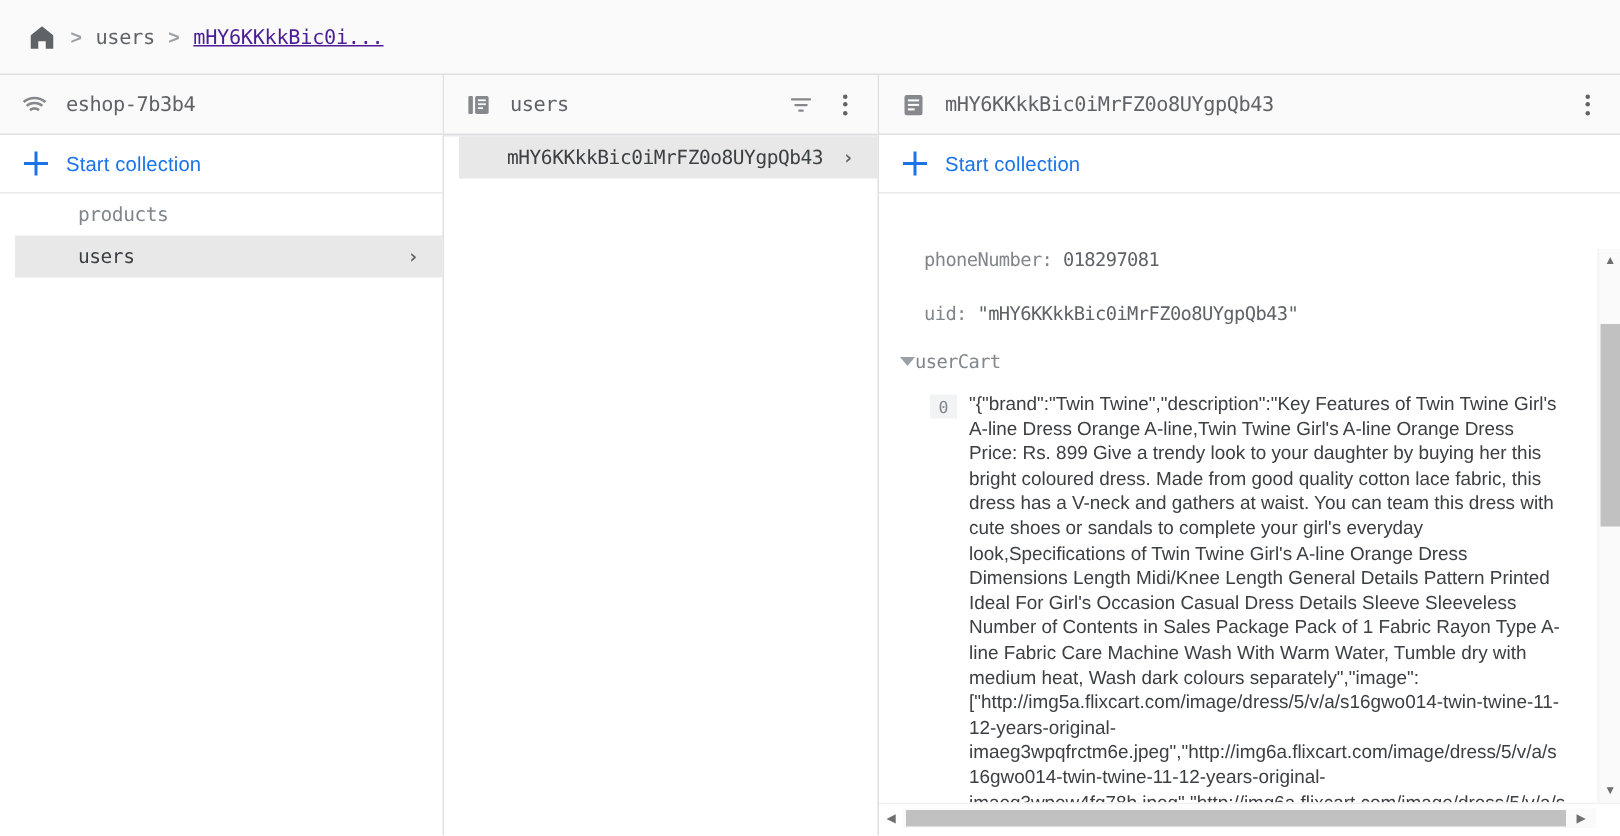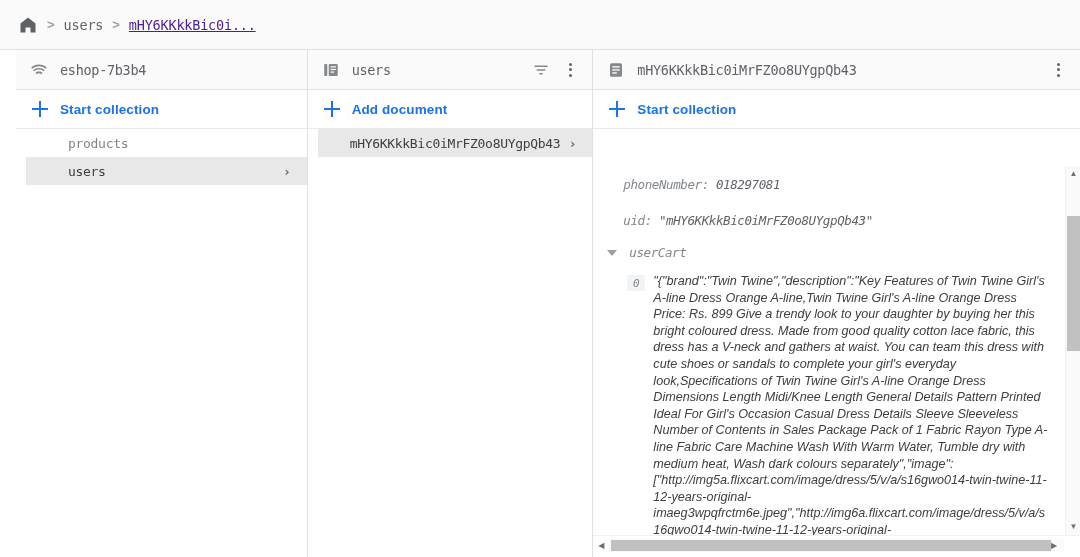--- a/index.html
+++ b/index.html
@@ -23,21 +23,21 @@
   .home-icon { width: 20px; height: 20px; display:block; }
   .crumb-sep { color:#9aa0a6; font-size: 13px; font-weight:700; line-height:1; }
   .crumb-text {
     font-size: 13.5px; color: #5f6368;
     font-family: "DejaVu Sans Mono", monospace;
     letter-spacing:-0.2px;
   }
   .crumb-text.active { color:#4c1d95;text-decoration:underline; }
 
   
-  .panes { display:flex; height: 507px; padding-left: 16px; }
+  .panes { display:flex; height: 507px; }
   .pane { height:100%; position:relative; background:#fff; }
   .pane-1 { width: 296px; border-right:1px solid #e0e0e0; }
   .pane-2 { width: 290px; border-right:1px solid #e0e0e0; }
   .pane-3 { width: 494px; }
 
   .pane-header {
     height: 40px;
     display:flex; align-items:center;
     padding: 0 14px;
     border-bottom: 1px solid #e0e0e0;
@@ -66,21 +66,21 @@
   }
   .action-row .plus {
     width: 16px; height:16px; position:relative; flex:none;
   }
   .action-row .plus:before, .action-row .plus:after {
     content:""; position:absolute; background:#1a73e8;
   }
   .action-row .plus:before { left:0; top:7px; width:16px; height:2px; }
   .action-row .plus:after  { top:0; left:7px; height:16px; width:2px; }
   .action-row .label {
-    font-size: 13.5px; color:#1a73e8; font-weight:700;
+    font-size: 13.5px; color:#1a73e8; font-weight:400;
     letter-spacing: 0.1px;
   }
   .sep-line { height:1px; background:#e8eaed; margin:0; }
 
   
   .list-item {
     height: 28px;
     display:flex; align-items:center;
     padding-left: 42px; padding-right: 16px;
     font-family: "DejaVu Sans Mono", monospace;
@@ -94,37 +94,36 @@
   .list-item .chev { margin-left:auto; color:#5f6368; font-size:13px; font-weight:600;}
   .doc-item { padding-left: 32px; }
 
   
   .doc-body {
     position:absolute;
     top: 116px; left:0; right:0; bottom: 0;
     overflow:hidden;
   }
   .fields-clip {
-    position:absolute; top:12px; left:0;
+    position:absolute; top:0; left:0;
     width: 478px; bottom: 22px;
     overflow: hidden;
-    font-style: italic;
   }
   .field-line {
     font-family: "DejaVu Sans Mono", monospace;
     font-size: 12.5px;
     color:#80868b;
     padding-left: 30px;
     letter-spacing:-0.4px;
     white-space: nowrap;
   }
   .field-line .fval { color:#5f6368; }
   .row-phone { height: 27px; line-height: 14px; overflow:hidden; }
   .row-uid   { height: 32px; line-height: 32px; }
-  .row-cart  { height: 32px; line-height: 32px; padding-left: 14px; display:flex; align-items:center; gap:12px;}
+  .row-cart  { height: 32px; line-height: 32px; padding-left: 14px; display:flex; align-items:center; gap:0;}
   .tri { width:0;height:0;border-left:5px solid transparent;border-right:5px solid transparent;
          border-top:6px solid #9aa0a6; display:block; }
 
   .array-row { display:flex; padding-left: 34px; padding-top: 4px; }
   .idx-chip {
     flex:none;
     width: 18px; height:16px;
     background:#f1f3f4;
     color:#80868b;
     font-family: "DejaVu Sans Mono", monospace;
@@ -241,24 +240,20 @@
             <rect x="9.5" y="16" width="5" height="2" rx="1" fill="#5f6368"></rect>
           </svg>
         </span>
         <span class="kebab">
             <i></i>
             <i></i>
             <i></i>
           </span>
       </div>
 
-      <div class="action-row">
-        <span class="plus"></span>
-        <span class="label">Add document</span>
-      </div>
       <div class="sep-line"></div>
 
       <div class="list-item doc-item selected">
         <span>mHY6KKkkBic0iMrFZ0o8UYgpQb43</span>
         <span class="chev">›</span>
       </div>
     </div>
 
     <div class="pane pane-3">
       <div class="pane-header">

